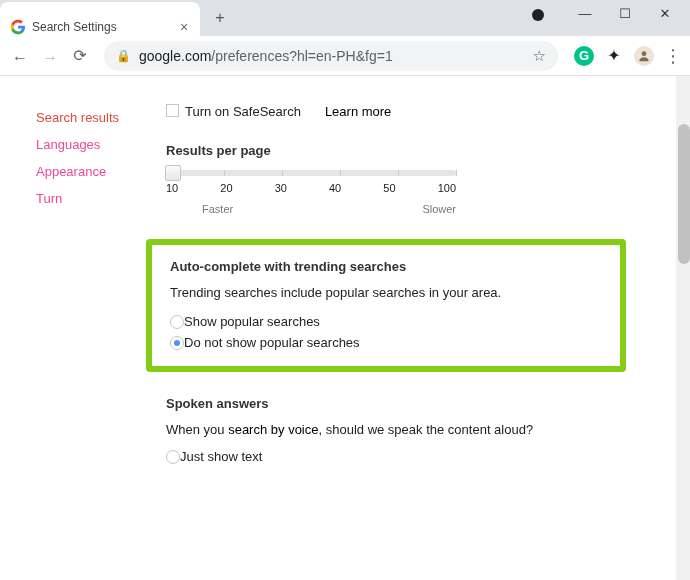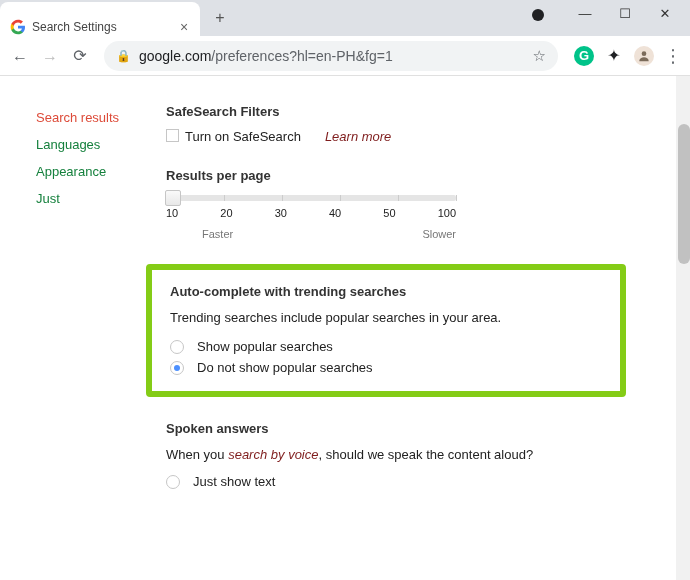--- a/index.html
+++ b/index.html
@@ -32,43 +32,43 @@
     
     
     .viewport { display: flex; height: calc(580px - 76px); overflow: hidden; position: relative; }
     .scrollbar { position: absolute; right: 0; top: 48px; width: 12px; height: 140px; background: #c1c1c1; border-radius: 6px; }
     .scrolltrack { position: absolute; right: 0; top: 0; bottom: 0; width: 14px; background: #f1f1f1; }
     
     .content { display: flex; width: 100%; padding: 28px 0 0 36px; }
     .sidebar { width: 130px; flex-shrink: 0; }
     .sidebar-item { display: block; padding: 6px 0; font-size: 13px; color: #1a0dab; cursor: pointer; }
     .sidebar-item.active { color: #dd4b39; }
-    .sidebar-item.gray { color: #15803d; }
+    .sidebar-item.gray { color: #ec4899; }
     
     .main { flex: 1; padding-right: 44px; }
     .section { margin-bottom: 24px; }
     .section-title { font-size: 13px; font-weight: bold; color: #333; margin-bottom: 10px; }
     .section-desc { font-size: 13px; color: #222; line-height: 1.4; margin-bottom: 10px; }
     .checkbox-row { display: flex; align-items: flex-start; gap: 6px; }
     .chk { width: 13px; height: 13px; border: 1px solid #c6c6c6; background: #fff; }
     .chk-label { font-size: 13px; color: #222; }
-    .link { color: #7f1d1d; cursor: pointer; font-style: italic; }
+    .link { color: #000000; cursor: pointer; }
     
     
     .slider { position: relative; margin-top: 12px; width: 290px; }
     .slider-track { position: relative; height: 6px; background: #e5e5e5; border-radius: 2px; }
     .slider-tick { position: absolute; top: 0; height: 6px; width: 1px; background: #ccc; }
     .slider-handle { position: absolute; top: -5px; left: -1px; width: 16px; height: 16px; background: linear-gradient(#fafafa,#e8e8e8); border: 1px solid #c6c6c6; border-radius: 2px; }
     .slider-labels { display: flex; justify-content: space-between; margin-top: 6px; font-size: 11px; color: #222; }
     .slider-sub { display: flex; justify-content: space-between; font-size: 11px; color: #777; margin-top: 9px; padding-left: 36px; }
     
     
     .highlight-box { border: 6px solid #84cc16; padding: 14px 18px 16px 18px; border-radius: 4px; margin-bottom: 24px; margin-left: -20px; margin-right: 20px; }
     
-    .radio-row { display: flex; align-items: center; gap: 13px; margin-bottom: 6px; }
+    .radio-row { display: flex; align-items: center; gap: 0; margin-bottom: 6px; }
     .radio { width: 14px; height: 14px; border-radius: 50%; border: 1px solid #c6c6c6; position: relative; flex-shrink: 0; }
     .radio.checked::after { content: ""; position: absolute; top: 3px; left: 3px; width: 6px; height: 6px; background: #4d90fe; border-radius: 50%; }
     .radio-label { font-size: 13px; color: #222; }
   </style>
 </head>
 <body>
 
 <div class="titlebar">
   <div class="tab">
     <span class="favicon">
@@ -117,27 +117,26 @@
   <div class="scrolltrack">
     <div class="scrollbar"></div>
   </div>
 
   <div class="content">
 
     <div class="sidebar">
       <a class="sidebar-item active">Search results</a>
       <a class="sidebar-item gray">Languages</a>
       <a class="sidebar-item gray">Appearance</a>
-      <a class="sidebar-item gray">Just</a>
+      <a class="sidebar-item gray">Turn</a>
     </div>
 
     <div class="main">
 
       <div class="section">
-        <div class="section-title">SafeSearch Filters</div>
         <div class="checkbox-row">
           <span class="chk"></span>
           <span class="chk-label">Turn on SafeSearch</span>
           <span class="link" style="margin-left:18px;">Learn more</span>
         </div>
       </div>
 
       <div class="section">
         <div class="section-title">Results per page</div>
         <div class="slider">

